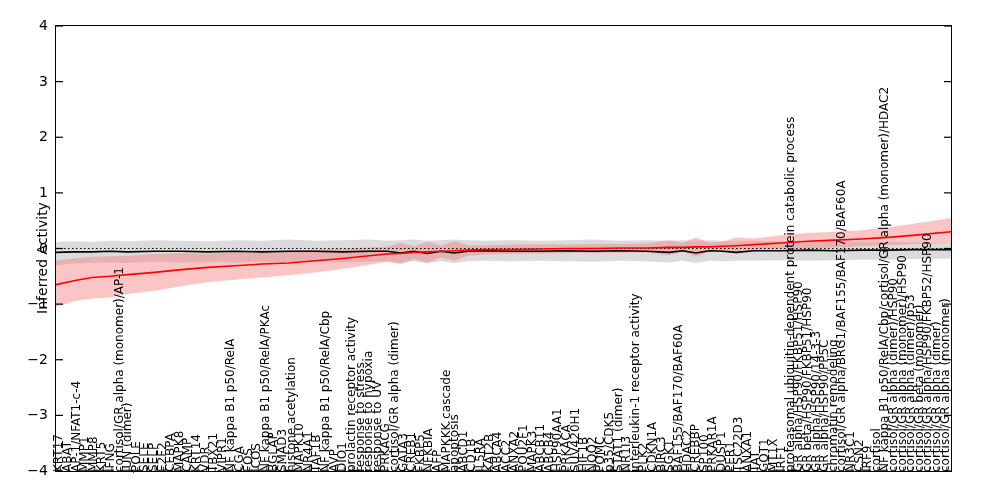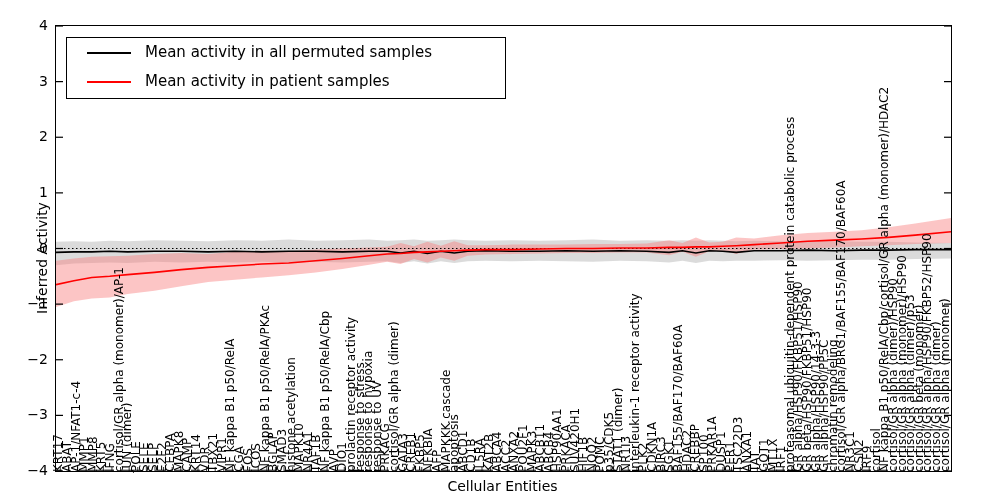--- a/index.html
+++ b/index.html
@@ -37,21 +37,20 @@
   }
   .lrow{position:absolute;left:0;height:30px;width:100%;}
   .lline{position:absolute;left:20px;top:14px;width:44px;height:2px;}
   .llab{position:absolute;left:78px;top:5px;font-size:15px;white-space:nowrap;}
 </style>
 </head>
 <body>
 
 <div id="fig">
   <div id="ylabel">Inferred Activity</div>
-  <div id="xlabel">Cellular Entities</div>
 
   <div id="yticks">
       <div class="ytick" style="left: 0px; top: 18px;">4</div>
       <div class="ytick" style="left: 0px; top: 73.625px;">3</div>
       <div class="ytick" style="left: 0px; top: 129.25px;">2</div>
       <div class="ytick" style="left: 0px; top: 184.875px;">1</div>
       <div class="ytick" style="left: 0px; top: 240.5px;">0</div>
       <div class="ytick" style="left: 0px; top: 296.125px;">−1</div>
       <div class="ytick" style="left: 0px; top: 351.75px;">−2</div>
       <div class="ytick" style="left: 0px; top: 407.375px;">−3</div>
@@ -290,23 +289,13 @@
       <span class="xcat" style="left: 890.457px; bottom: 28px;">NF kappa B1 p50/RelA/Cbp/cortisol/GR alpha (monomer)/HDAC2</span>
       <span class="xcat" style="left: 899.062px; bottom: 28px;">cortisol/GR alpha (dimer)/HSP90</span>
       <span class="xcat" style="left: 907.668px; bottom: 28px;">cortisol/GR alpha (monomer)/HSP90</span>
       <span class="xcat" style="left: 916.274px; bottom: 28px;">cortisol/GR alpha (dimer)/p53</span>
       <span class="xcat" style="left: 924.88px; bottom: 28px;">cortisol/GR beta (monomer)</span>
       <span class="xcat" style="left: 933.486px; bottom: 28px;">cortisol/GR alpha/HSP90/FKBP52/HSP90</span>
       <span class="xcat" style="left: 942.091px; bottom: 28px;">cortisol/GR alpha (dimer)</span>
       <span class="xcat" style="left: 950.697px; bottom: 28px;">cortisol/GR alpha (monomer)</span>
     </div>
 
-  <div id="legend">
-      <div class="lrow" style="top: 0px;">
-        <div class="lline" style="background: rgb(0, 0, 0);"></div>
-        <div class="llab">Mean activity in all permuted samples</div>
-      </div>
-      <div class="lrow" style="top: 29px;">
-        <div class="lline" style="background: rgb(255, 0, 0);"></div>
-        <div class="llab">Mean activity in patient samples</div>
-      </div>
-    </div>
 </div>
 
 </body></html>

